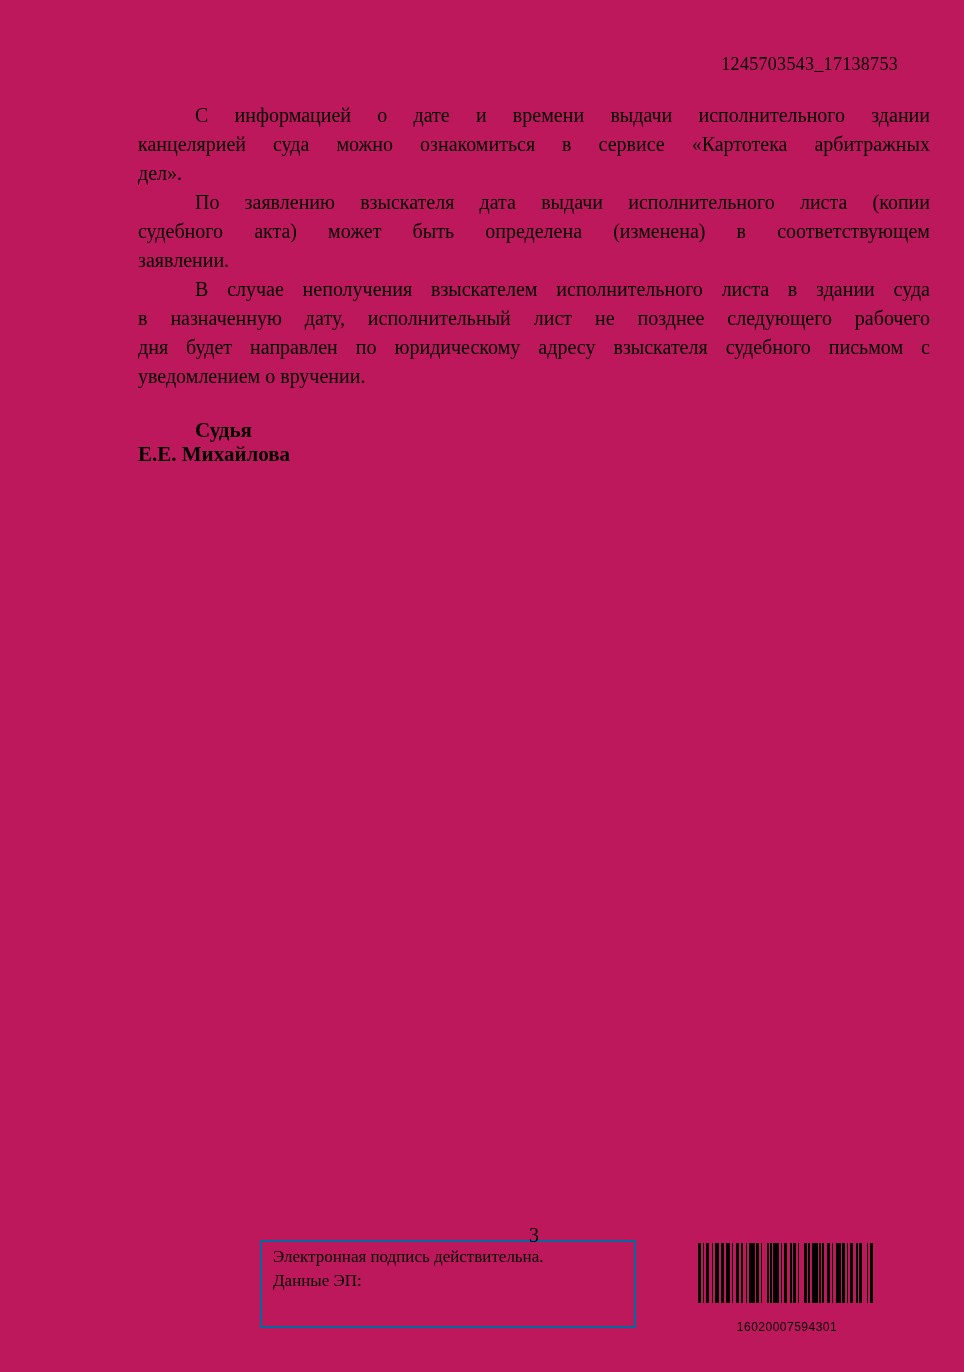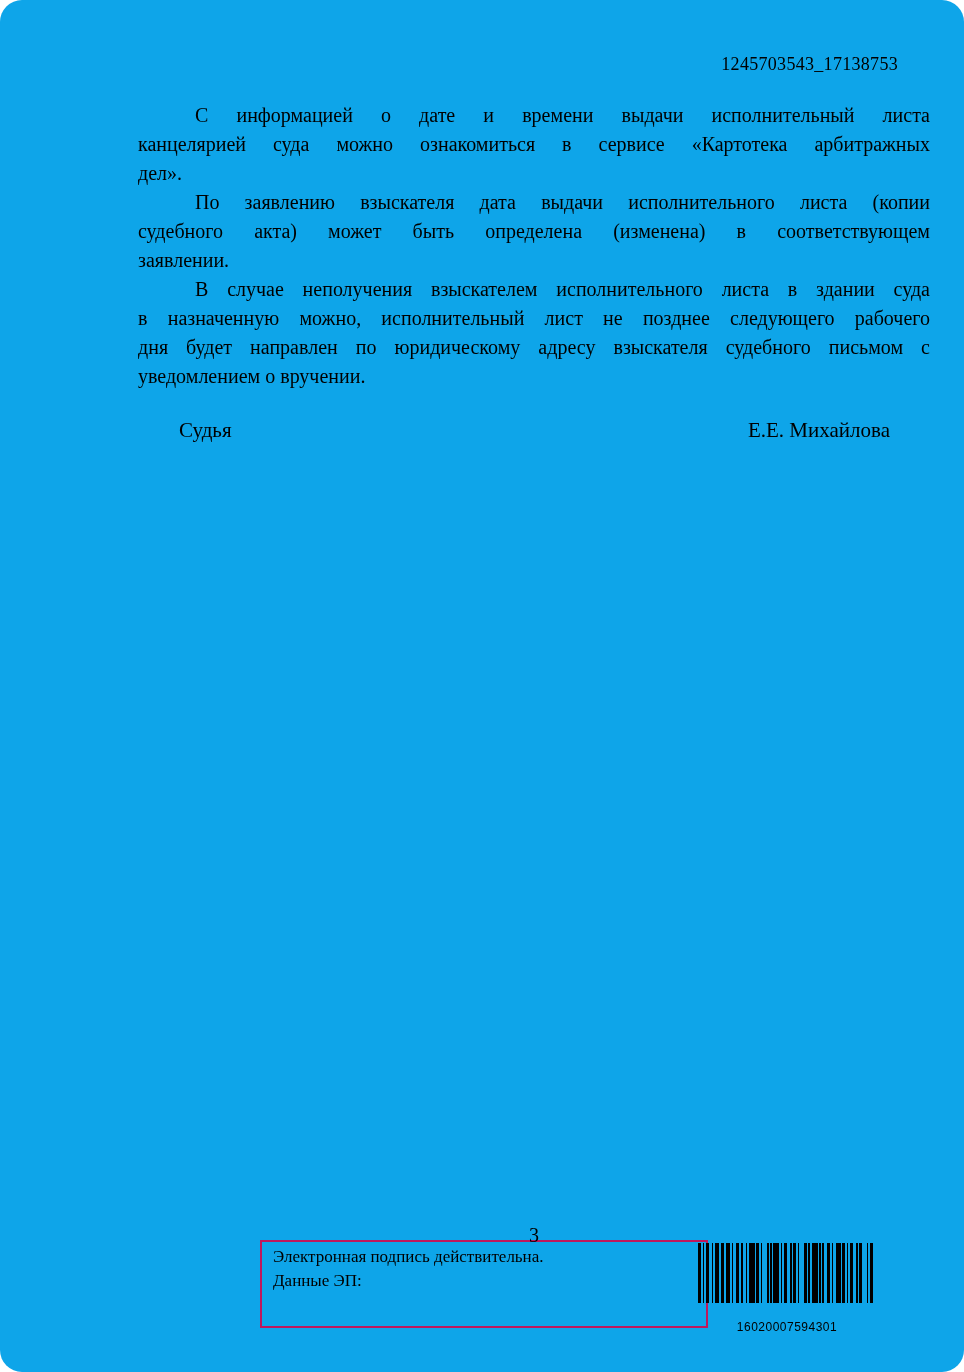--- a/index.html
+++ b/index.html
@@ -1,54 +1,53 @@
 <!DOCTYPE html>
 <html><head>
 <meta charset="utf-8">
 <style>
   html,body{margin:0;padding:0;background:#ffffff;}
   .page{
     position:relative;
     width:964px;height:1372px;
-    background:#0ea5e9;
+    background:#be185d;
     font-family:"Liberation Serif","DejaVu Serif",serif;
     color:#000000;
     overflow:hidden;
-    border-radius:22px;
   }
   
   .doc-id{
     position:absolute;top:54px;right:66px;
     font-size:18px;letter-spacing:0.3px;
   }
   
   .body-text{
     position:absolute;left:138px;top:101px;width:792px;
     font-size:20px;line-height:29px;
   }
   .line{text-align:justify;text-align-last:justify;}
   .line.last{text-align-last:left;}
   .line.indent{text-indent:57px;}
   
   .sig-row{
-    position:absolute;left:122px;top:418px;width:792px;
+    position:absolute;left:138px;top:418px;width:792px;
     display:flex;justify-content:space-between;
-    font-size:21px;font-weight:normal;line-height:24px;
+    font-size:21px;font-weight:bold;line-height:24px;flex-direction:column;
   }
   .sig-role{margin-left:57px;}
   .sig-name{margin-right:24px;}
   
   .page-number{
     position:absolute;left:138px;top:1224px;width:792px;
     text-align:center;font-size:20px;z-index:3;
   }
   
   .esig-box{
-    position:absolute;left:260px;top:1240px;width:448px;height:88px;
-    border:2px solid #be185d;box-sizing:border-box;z-index:1;
+    position:absolute;left:260px;top:1240px;width:376px;height:88px;
+    border:2px solid #0369a1;box-sizing:border-box;z-index:1;
   }
   .esig-title{margin:5px 0 0 11px;font-size:17px;}
   .esig-row{display:flex;margin:4px 0 16px 11px;}
   .esig-label{font-size:17px;flex:0 0 97px;}
   .esig-details{font-size:13.5px;line-height:19.5px;padding-top:2px;}
   
   .barcode{position:absolute;left:698px;top:1243px;width:178px;z-index:2;}
   .bars{width:178px;height:60px;}
   .barcode-number{
     text-align:center;
@@ -58,28 +57,28 @@
 </style>
 </head>
 <body>
 
 <div class="page">
 
   <div class="doc-id">1245703543_17138753</div>
 
   <div class="body-text">
 
-  <div class="line indent">С информацией о дате и времени выдачи исполнительный листа</div>
+  <div class="line indent">С информацией о дате и времени выдачи исполнительного здании</div>
       <div class="line">канцелярией суда можно ознакомиться в сервисе «Картотека арбитражных</div>
       <div class="line last">дел».</div>
       <div class="line indent">По заявлению взыскателя дата выдачи исполнительного листа (копии</div>
       <div class="line">судебного акта) может быть определена (изменена) в соответствующем</div>
       <div class="line last">заявлении.</div>
       <div class="line indent">В случае неполучения  взыскателем исполнительного листа в здании суда</div>
-      <div class="line">в назначенную можно, исполнительный лист не позднее следующего рабочего</div>
+      <div class="line">в назначенную дату, исполнительный лист не позднее следующего рабочего</div>
       <div class="line">дня будет направлен по юридическому адресу взыскателя судебного письмом с</div>
       <div class="line last">уведомлением о вручении.</div>
     </div>
 
   <div class="sig-row">
     <span class="sig-role">Судья</span>
     <span class="sig-name">Е.Е. Михайлова</span>
   </div>
 
   <div class="page-number">3</div>

